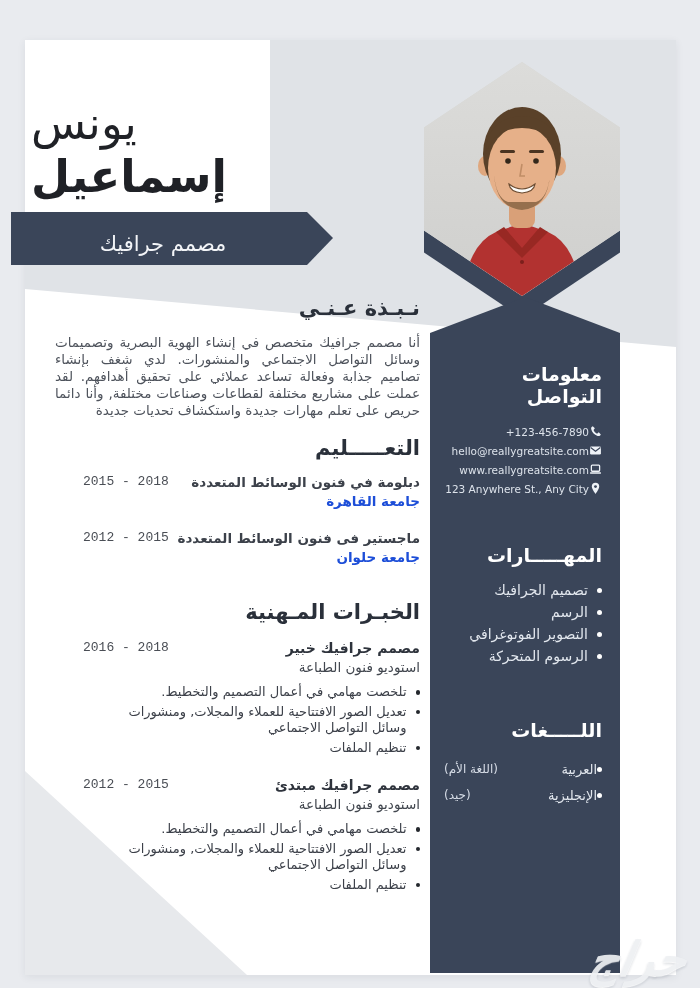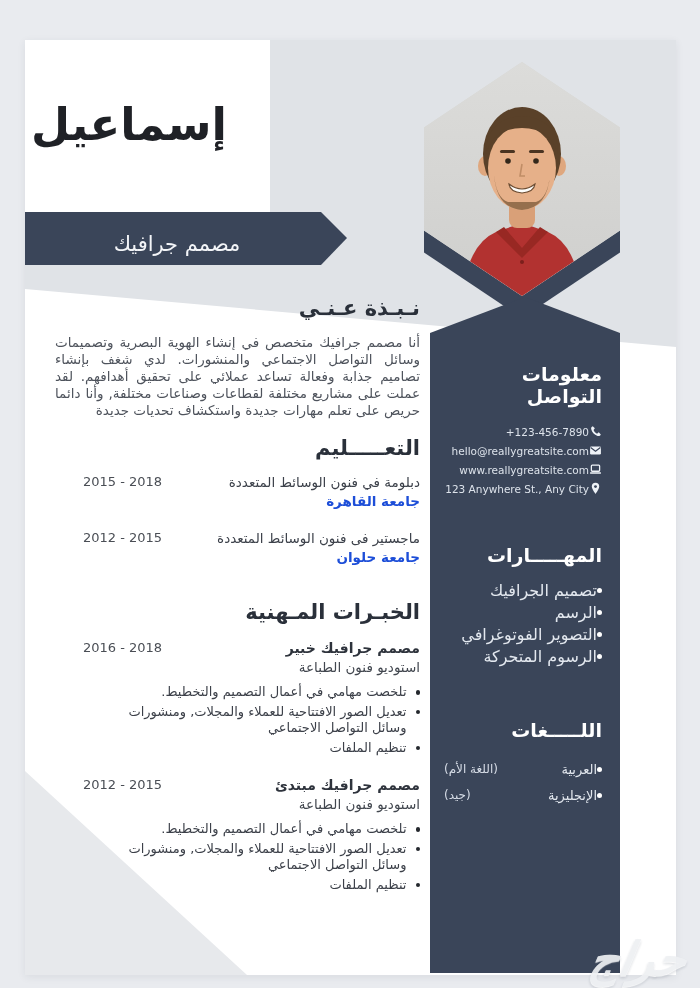--- a/index.html
+++ b/index.html
@@ -28,21 +28,21 @@
   }
 
   
   .name-block {
     position:absolute; left:25px; top:98px; width:243px;
     direction:rtl; text-align:left; padding-left:6px; color:#1f2126;
   }
   .name-first { font-size:45px; font-weight:500; line-height:52px; letter-spacing:0; }
   .name-last  { font-size:45px; font-weight:800; line-height:54px; }
   .banner {
-    position:absolute; left:25px; top:212px; width:322px; height:64px;
+    position:absolute; left:11px; top:212px; width:322px; height:64px;
     background:#3a4559;
     clip-path:polygon(0 0, 296px 0, 322px 26px, 296px 53px, 0 53px);
     display:flex; align-items:center; justify-content:center;
   }
   .banner span { color:#f3f5f8; font-size:21px; font-weight:500; padding-right:18px; }
 
   
   .hex { clip-path:polygon(50% 0, 100% 28%, 100% 72%, 50% 100%, 0 72%, 0 28%); }
   .photo-back { position:absolute; left:424px; top:84px; width:196px; height:234px; background:#3a4559; }
   .photo      { position:absolute; left:424px; top:62px; width:196px; height:234px; background:#d6d7d5; }
@@ -54,21 +54,21 @@
     background:#3a4559; color:#dfe4ec; direction:rtl;
     clip-path:polygon(50% 0, 100% 36px, 100% 100%, 0 100%, 0 36px);
     padding:66px 18px 0 14px;
   }
   .sb-heading { color:#ffffff; font-size:19px; font-weight:800; letter-spacing:.5px; }
   .contact-list { margin-top:15px; list-style:none; }
   .contact-list li { display:flex; align-items:center; height:19px; }
   .contact-list .ctext { font-size:10.5px; color:#dde3eb; direction:ltr; }
   .cicon { width:13px; height:13px; flex:0 0 13px; display:inline-flex; }
   .sk-list { margin-top:13px; list-style:none; }
-  .sk-list li { display:flex; align-items:center; gap:0; height:22px; font-size:16px; color:#e3e8ef; }
+  .sk-list li { display:flex; align-items:center; gap:9px; height:22px; font-size:14px; color:#e3e8ef; }
   .dot { width:5px; height:5px; border-radius:50%; background:#ffffff; flex:0 0 5px; }
   .lang-list { margin-top:15px; list-style:none; }
   .lang-list li { display:flex; align-items:center; justify-content:space-between; height:26px; font-size:13px; color:#e3e8ef; }
   .lang-name { display:flex; align-items:center; }
   .lang-level { font-size:12px; color:#d6dce6; }
   .sb-skills { margin-top:46px; }
   .sb-langs  { margin-top:52px; }
 
   
   .main {
@@ -76,25 +76,25 @@
     direction:rtl; color:#4d525b;
   }
   .m-heading { font-size:21px; font-weight:800; color:#2a303a; line-height:26px; }
   .about-text {
     margin-top:13px; font-size:13.5px; line-height:17px;
     text-align:justify; color:#4e535c;
   }
   .sec-edu { margin-top:16px; }
   .edu-item { position:relative; margin-top:12px; }
   .edu-item + .edu-item { margin-top:18px; }
-  .edu-degree { font-size:13.5px; color:#3c414a; line-height:19px; }
+  .edu-degree { font-size:13.5px; color:#3c414a; line-height:19px;font-weight:bold; }
   .edu-school { font-size:13.5px; font-weight:700; color:#1d4ed8; line-height:19px; }
   .date {
     position:absolute; left:28px; top:1px; direction:ltr;
-    font-size:13px; color:#4a4e55;
+    font-size:13px; color:#4a4e55;font-family:Liberation Mono, monospace;
   }
   .sec-exp { margin-top:32px; }
   .job { position:relative; margin-top:14px; }
   .job + .job { margin-top:20px; }
   .job-title { font-size:14px; font-weight:800; color:#2e333c; line-height:19px; }
   .job-company { font-size:13.5px; color:#42474f; line-height:19px; }
   .job-bullets { list-style:none; margin-top:7px; width:305px; }
   .job-bullets li { display:flex; gap:9px; font-size:13px; line-height:16.5px; color:#3c4049; margin-bottom:3px;text-align:right; }
   .bdot { width:4.5px; height:4.5px; border-radius:50%; background:#24272d; flex:0 0 4.5px; margin-top:6px; }
 
@@ -110,20 +110,21 @@
 </head>
 <body>
 
 <div class="page">
 
   <div class="card"></div>
   <div class="deco-top"></div>
   <div class="deco-bottom"></div>
 
   <div class="name-block">
+    <div class="name-first">يونس</div>
     <div class="name-last">إسماعيل</div>
   </div>
   <div class="banner">
     <span>مصمم جرافيك</span>
   </div>
 
   <div class="photo-back hex"></div>
   <div class="photo hex">
     <svg width="196" height="234" viewBox="0 0 196 234">
       <defs>

